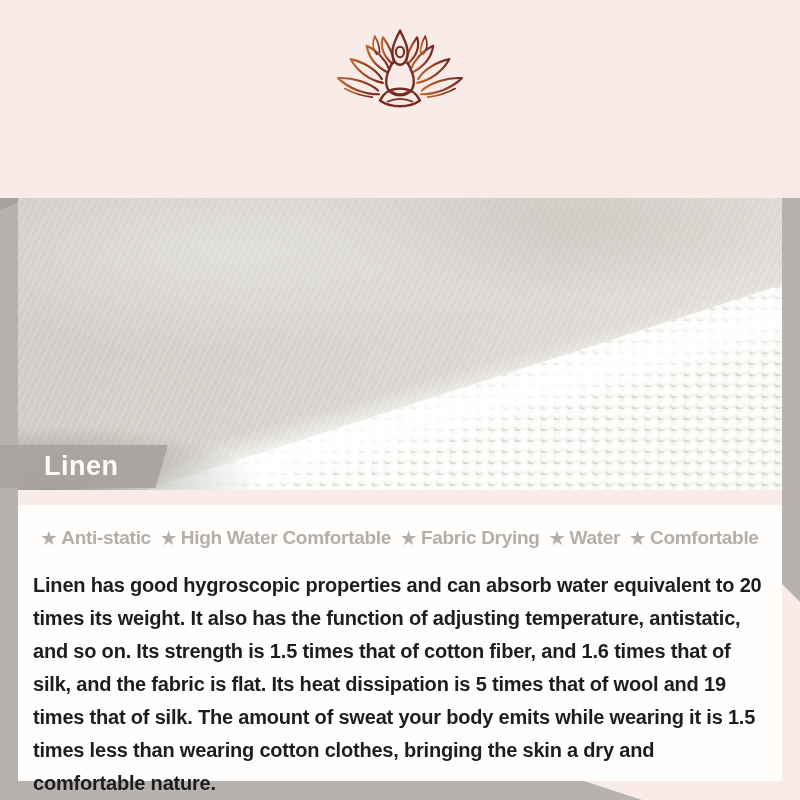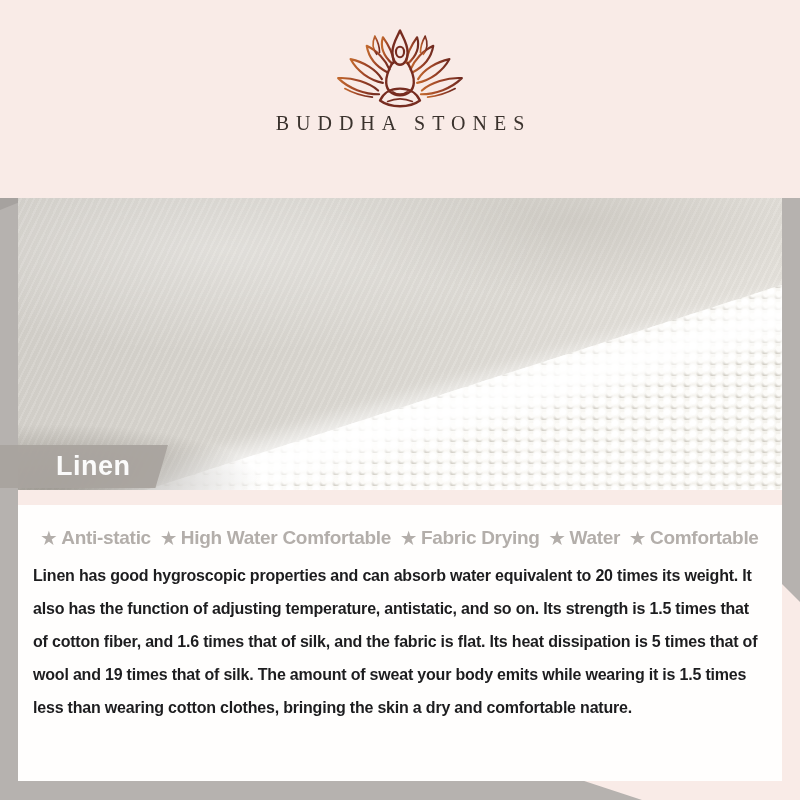--- a/index.html
+++ b/index.html
@@ -88,42 +88,42 @@
   }
 
   
   .linen-label {
     position:absolute; left:0; top:445px; width:168px; height:43px;
     background: var(--label-bg, #a9a49f); opacity:.95;
     clip-path: polygon(0 0, 100% 0, 92.5% 100%, 0 100%);
     display:flex; align-items:center;
   }
   .linen-label span {
-    padding-left:56px;
+    padding-left:44px;
     font-size:27px; font-weight:700; letter-spacing:.5px;
     color: var(--label-text, #ffffff);
   }
 
   
   .panel {
     position:absolute; left:18px; top:505px; width:764px; height:276px;
     background: var(--panel-bg, #fffefd);
   }
   .features {
     margin-top:22px; width:100%;
     display:flex; justify-content:center; align-items:baseline; gap:10px;
     white-space:nowrap;
     color: var(--features-text, #b3aeaa);
     font-weight:700; font-size:19px; letter-spacing:-.3px;
   }
   .feat { display:inline-flex; align-items:baseline; }
   .feat .star { font-size:17px; margin-right:5px; }
   .desc {
-    margin:10px 16px 0 15px;
-    font-size:16px; font-weight:700; letter-spacing:-.2px;
+    margin:20px 16px 0 15px;
+    font-size:20px; font-weight:700; letter-spacing:-.2px;
     line-height:33px;
     color: var(--body-text, #1d1d1f);
   }
 </style>
 </head>
 <body>
 
 <div class="canvas">
 
   <svg class="brand-logo" viewBox="0 0 300 185" fill="none" aria-hidden="true">
@@ -152,21 +152,20 @@
     </g>
     <g stroke="#772c20" stroke-width="5" stroke-linecap="round" stroke-linejoin="round">
       <path d="M150 18 C144 32 134 46 134 64 C134 80 141 90 150 90 C159 90 166 80 166 64 C166 46 156 32 150 18 Z"></path>
       <ellipse cx="150" cy="63" rx="8.5" ry="11" stroke-width="4.5"></ellipse>
       <path d="M134 86 C126 100 120 114 121 128 C122 144 133 154 150 154 C167 154 178 144 179 128 C180 114 174 100 166 86"></path>
       <path d="M135 147 Q150 157 165 147" stroke-width="4"></path>
       <path d="M108 165 C116 148 132 140 150 140 C168 140 184 148 192 165 C180 174 166 177 150 177 C134 177 120 174 108 165 Z"></path>
       <path d="M124 167 Q150 156 176 167" stroke-width="3.5"></path>
     </g>
   </svg>
-  <div class="brand-name">BUDDHA STONES</div>
 
 
   <div class="photo" title="close-up photo of white linen fabric with a diagonal fold">
     <div class="sheen"></div>
     <div class="weave"></div>
     <div class="fold"></div>
     <div class="corner-shadow"></div>
   </div>
 
   <div class="ribbon-left"></div>

